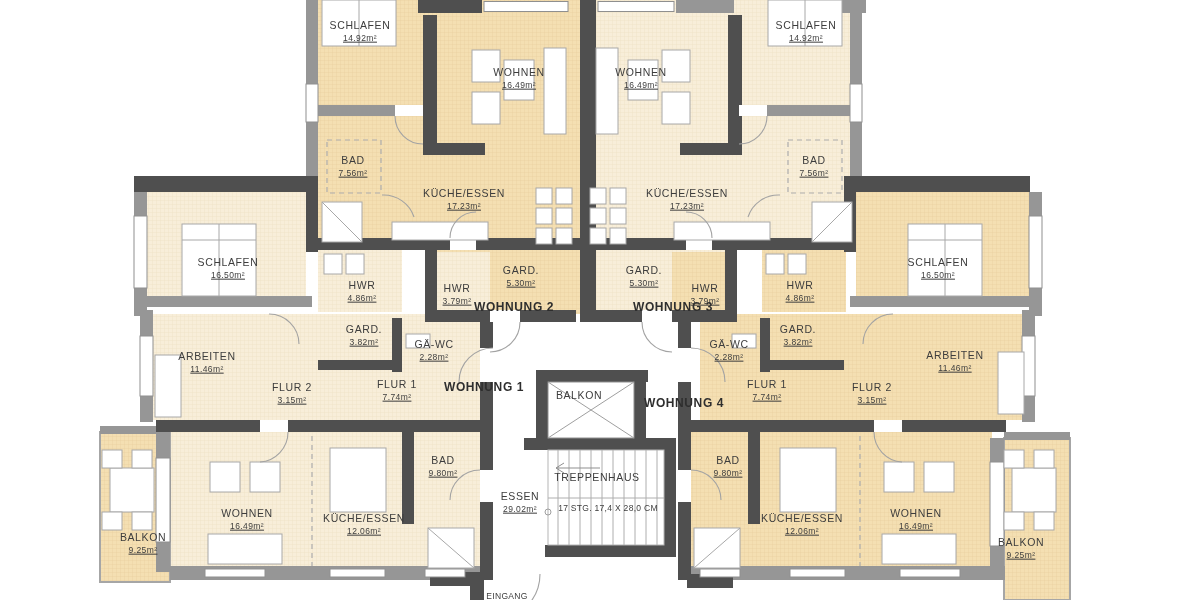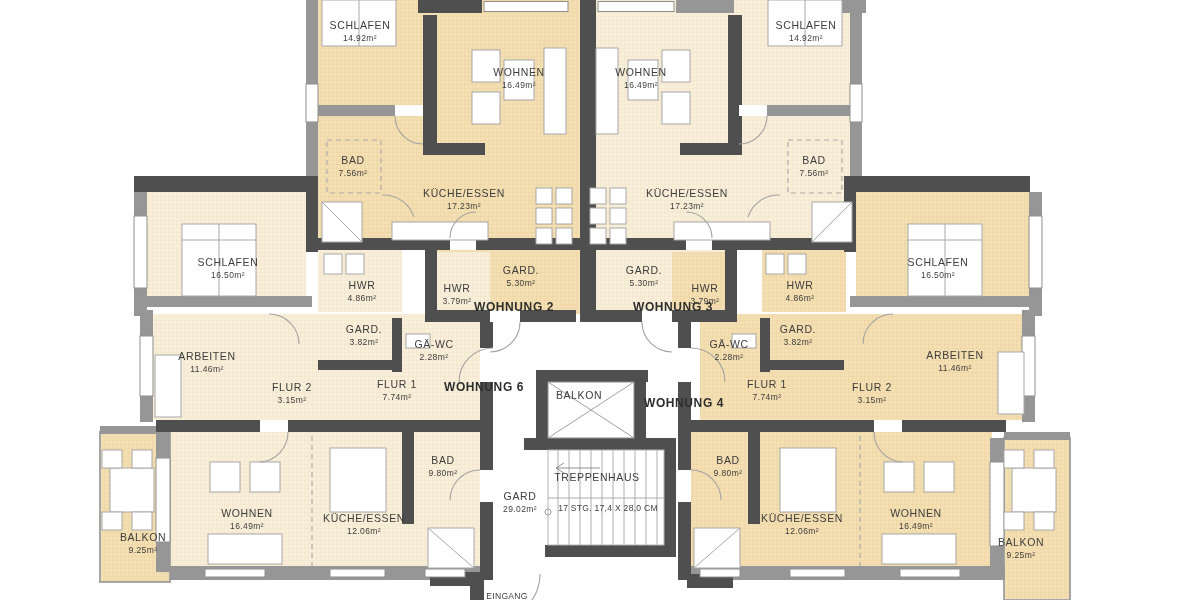--- a/index.html
+++ b/index.html
@@ -3,21 +3,21 @@
 <meta charset="utf-8">
 <style>
   html,body{margin:0;padding:0;background:#ffffff;}
   #stage{position:relative;width:1200px;height:600px;overflow:hidden;background:#fff;
          font-family:"Liberation Sans",sans-serif;}
   #plan-svg{position:absolute;left:0;top:0;}
   #labels{position:absolute;left:0;top:0;width:1200px;height:584px;pointer-events:none;}
   .lbl{position:absolute;transform:translate(-50%,-50%);text-align:center;color:#3d3d3d;
        white-space:nowrap;line-height:1.3;letter-spacing:0.6px;}
   .lbl .nm{font-size:10.5px;}
-  .lbl .ar{font-size:8.5px;letter-spacing:0.4px;}
+  .lbl .ar{font-size:8.5px;letter-spacing:0.4px;text-decoration:underline;}
   .lbl.bold .nm{font-weight:bold;font-size:12px;color:#2e2e2e;}
   .lbl.note .nm{font-size:8.5px;letter-spacing:0.3px;text-align:center;}
 </style>
 </head>
 <body>
 
 <div id="stage">
 <svg id="plan-svg" width="1200" height="600" viewBox="0 0 1200 600">
   <defs>
     <pattern id="hl" width="4" height="4" patternUnits="userSpaceOnUse">
@@ -392,21 +392,21 @@
       </div>
       <div class="lbl" style="left: 292px; top: 393px;">
         <div class="nm">FLUR 2</div>
         <div class="ar">3.15m²</div>
       </div>
       <div class="lbl" style="left: 397px; top: 390px;">
         <div class="nm">FLUR 1</div>
         <div class="ar">7.74m²</div>
       </div>
       <div class="lbl bold" style="left: 484px; top: 388px;">
-        <div class="nm">WOHNUNG 6</div>
+        <div class="nm">WOHNUNG 1</div>
       </div>
       <div class="lbl bold" style="left: 684px; top: 388px; margin-top: 16px;">
         <div class="nm">WOHNUNG 4</div>
       </div>
       <div class="lbl" style="left: 767px; top: 390px;">
         <div class="nm">FLUR 1</div>
         <div class="ar">7.74m²</div>
       </div>
       <div class="lbl" style="left: 872px; top: 393px;">
         <div class="nm">FLUR 2</div>
@@ -420,21 +420,21 @@
         <div class="ar">9.80m²</div>
       </div>
       <div class="lbl" style="left: 728px; top: 466px;">
         <div class="nm">BAD</div>
         <div class="ar">9.80m²</div>
       </div>
       <div class="lbl" style="left: 597px; top: 478px;">
         <div class="nm">TREPPENHAUS</div>
       </div>
       <div class="lbl" style="left: 520px; top: 502px;">
-        <div class="nm">GARD</div>
+        <div class="nm">ESSEN</div>
         <div class="ar">29.02m²</div>
       </div>
       <div class="lbl note" style="left: 608px; top: 509px;">
         <div class="nm">17 STG.  17,4 X 28,0 CM</div>
       </div>
       <div class="lbl" style="left: 247px; top: 519px;">
         <div class="nm">WOHNEN</div>
         <div class="ar">16.49m²</div>
       </div>
       <div class="lbl" style="left: 364px; top: 524px;">

